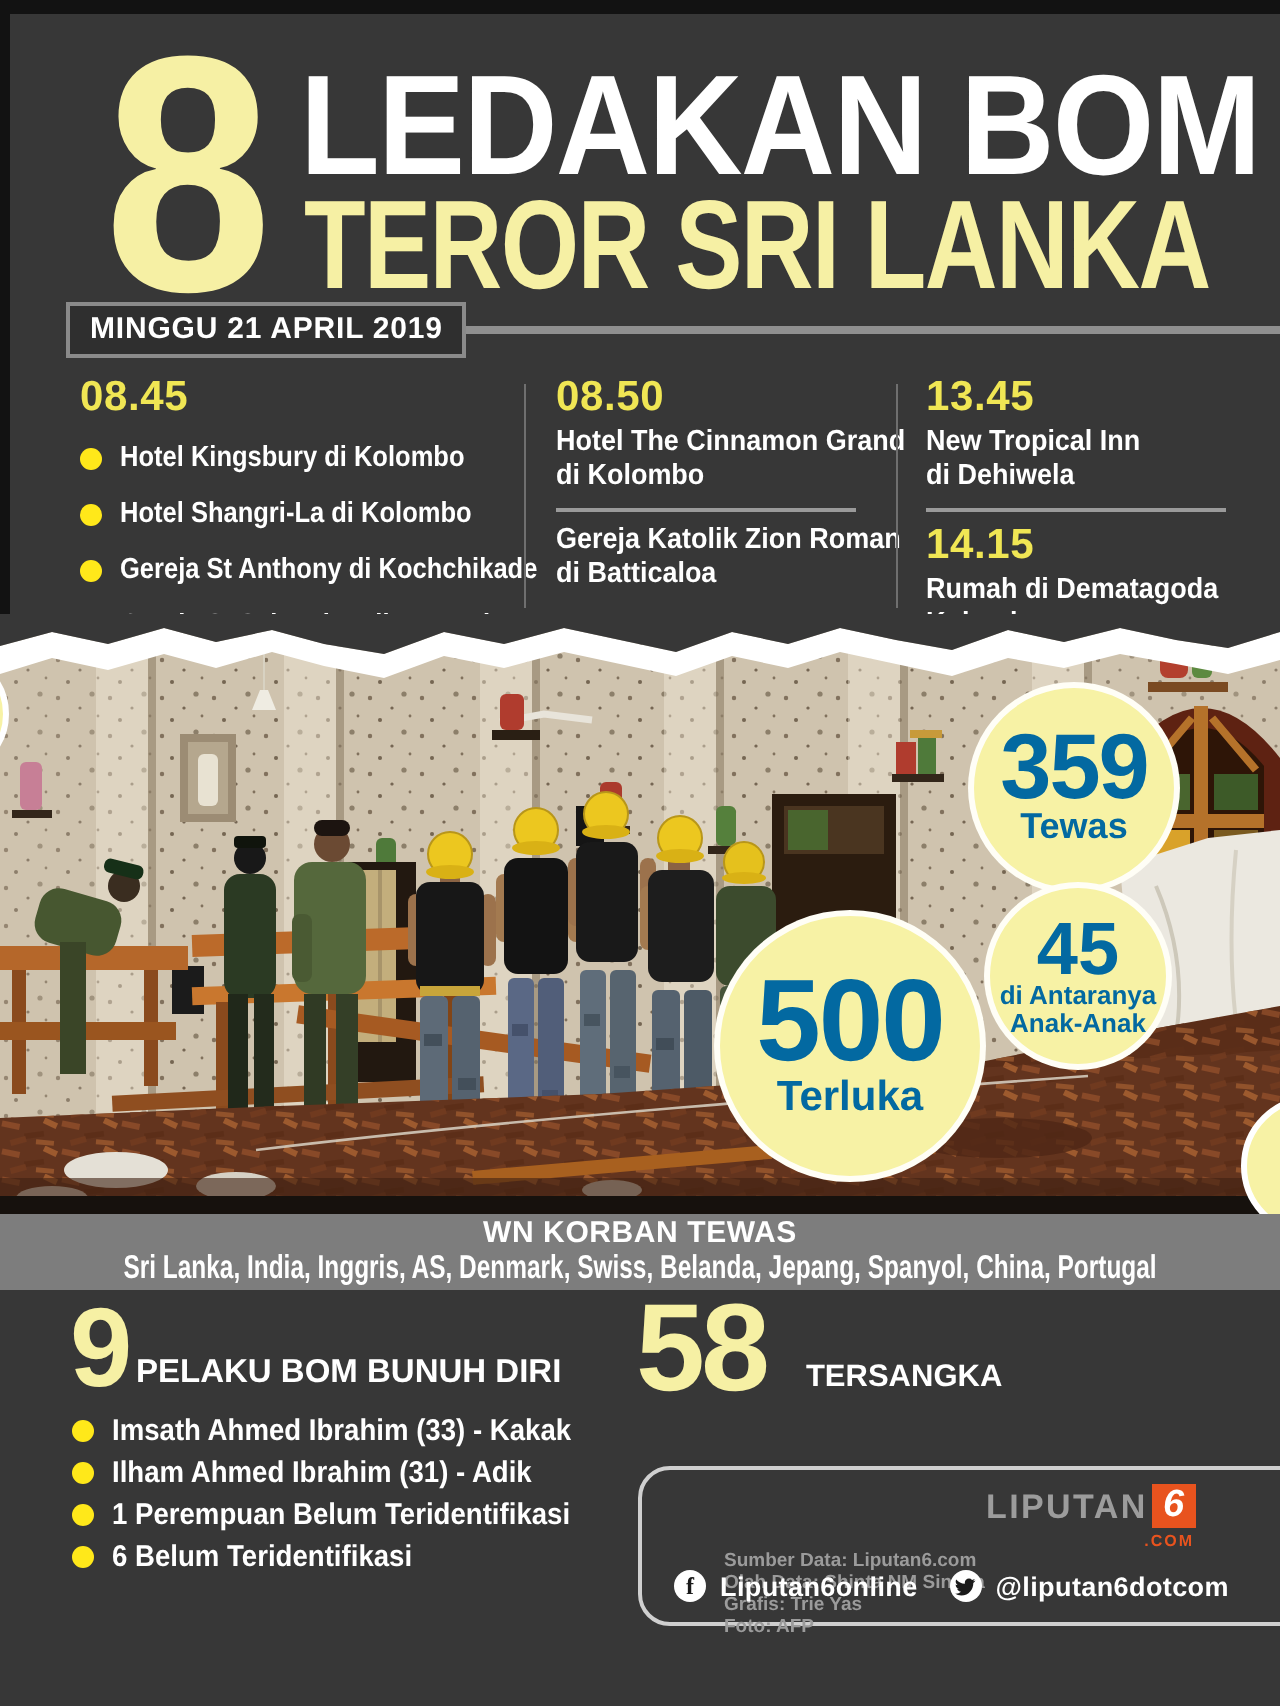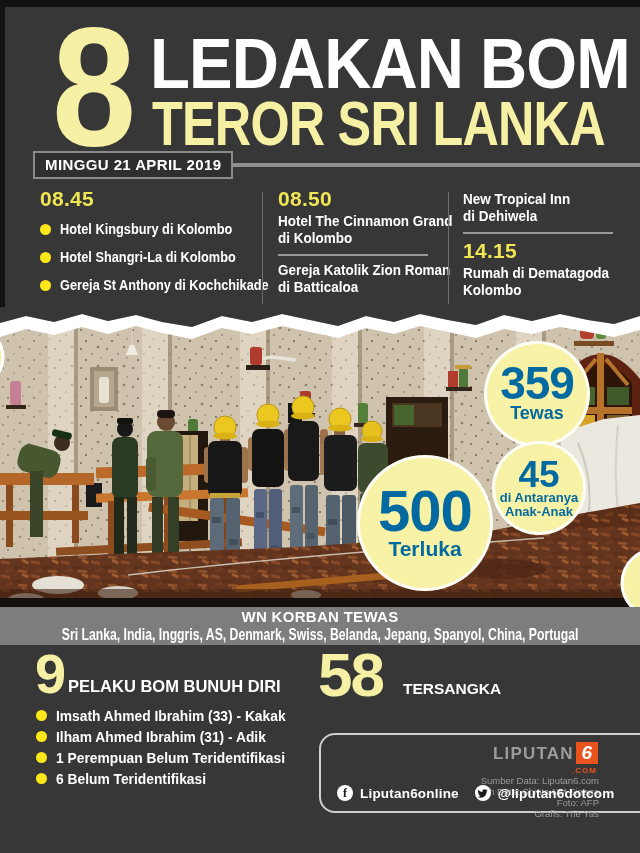--- a/index.html
+++ b/index.html
@@ -71,22 +71,22 @@
 
   
   .footer-box{position:absolute;left:319px;top:733px;width:334px;height:76px;
               border:2px solid #cfcfcf;border-radius:16px;}
   .logo{position:absolute;left:172px;top:7px;display:flex;align-items:flex-end;}
   .logo-word{color:#9c9c9c;font-weight:bold;font-size:17px;letter-spacing:1.2px;line-height:17px;margin-bottom:2px;}
   .six-box{width:22px;height:22px;background:#e8531e;color:#fff;font-style:italic;font-weight:bold;font-size:19px;
            display:flex;align-items:center;justify-content:center;margin-left:2px;}
   .logo-com{position:absolute;left:172px;top:31px;width:104px;text-align:right;color:#e8531e;
             font-weight:bold;font-size:8px;letter-spacing:1px;}
-  .credits{position:absolute;left:0;top:40px;width:278px;text-align:right;color:#9b9b9b;
-           font-weight:normal;font-size:9.5px;line-height:11px;}
+  .credits{position:absolute;left:0;top:40px;width:278px;color:#9b9b9b;
+           font-weight:bold;font-size:9.5px;line-height:11px;padding-left:41px;}
   .social{position:absolute;left:16px;bottom:10px;display:flex;align-items:center;}
   .soc-icon{width:16px;height:16px;border-radius:50%;background:#fff;color:#1a1a1a;display:flex;
             align-items:center;justify-content:center;font-weight:bold;font-size:12px;
             font-family:"Liberation Serif",serif;flex:none;}
   .soc-label{color:#fff;font-weight:bold;font-size:13.5px;margin-left:7px;letter-spacing:.2px;}
   .soc2{margin-left:16px;}
 </style>
 </head>
 <body>
 
@@ -129,20 +129,21 @@
       <span class="cond">di Kolombo</span>
     </div>
     <div class="tl-rule"></div>
     <div class="tl-lines">
       <span class="cond">Gereja Katolik Zion Roman</span><br>
       <span class="cond">di Batticaloa</span>
     </div>
   </div>
   <div class="tl-divider dv2"></div>
   <div class="tl-col tl-col3">
+    <div class="tl-time">13.45</div>
     <div class="tl-lines">
       <span class="cond">New Tropical Inn</span><br>
       <span class="cond">di Dehiwela</span>
     </div>
     <div class="tl-rule"></div>
     <div class="tl-time">14.15</div>
     <div class="tl-lines">
       <span class="cond">Rumah di Dematagoda</span><br>
       <span class="cond">Kolombo</span>
     </div>
@@ -424,22 +425,22 @@
 
   <div class="footer-box">
     <div class="logo">
       <span class="logo-word">LIPUTAN</span>
       <span class="six-box">6</span>
     </div>
     <div class="logo-com">.COM</div>
     <div class="credits">
       <div>Sumber Data: Liputan6.com</div>
       <div>Olah Data: Shinta NM Sinaga</div>
+      <div>Grafis: Trie Yas</div>
       <div>Foto: AFP</div>
-      <div>Grafis: Trie Yas</div>
     </div>
     <div class="social">
       <span class="soc-icon">f</span>
       <span class="soc-label">Liputan6online</span>
       <span class="soc-icon soc2">
         <svg width="11" height="11" viewBox="0 0 16 16">
             <path d="M15.5 3.3c-.55.25-1.15.42-1.75.5.63-.38 1.1-.98 1.33-1.7-.6.36-1.25.6-1.95.75A3.07 3.07 0 0 0 10.9 1.9c-1.7 0-3.05 1.38-3.05 3.08 0 .24.02.48.08.7C5.4 5.55 3.15 4.33 1.65 2.5c-.27.47-.42 1-.42 1.57 0 1.07.54 2.01 1.36 2.56-.5-.02-.97-.16-1.38-.39v.04c0 1.5 1.06 2.74 2.46 3.02-.26.07-.53.11-.81.11-.2 0-.39-.02-.58-.06.39 1.23 1.53 2.12 2.87 2.15A6.17 6.17 0 0 1 .6 12.8a8.69 8.69 0 0 0 4.7 1.38c5.64 0 8.73-4.68 8.73-8.73v-.4c.6-.43 1.12-.97 1.47-1.6z" fill="#1a1a1a"></path>
           </svg>
       </span>
       <span class="soc-label">@liputan6dotcom</span>

